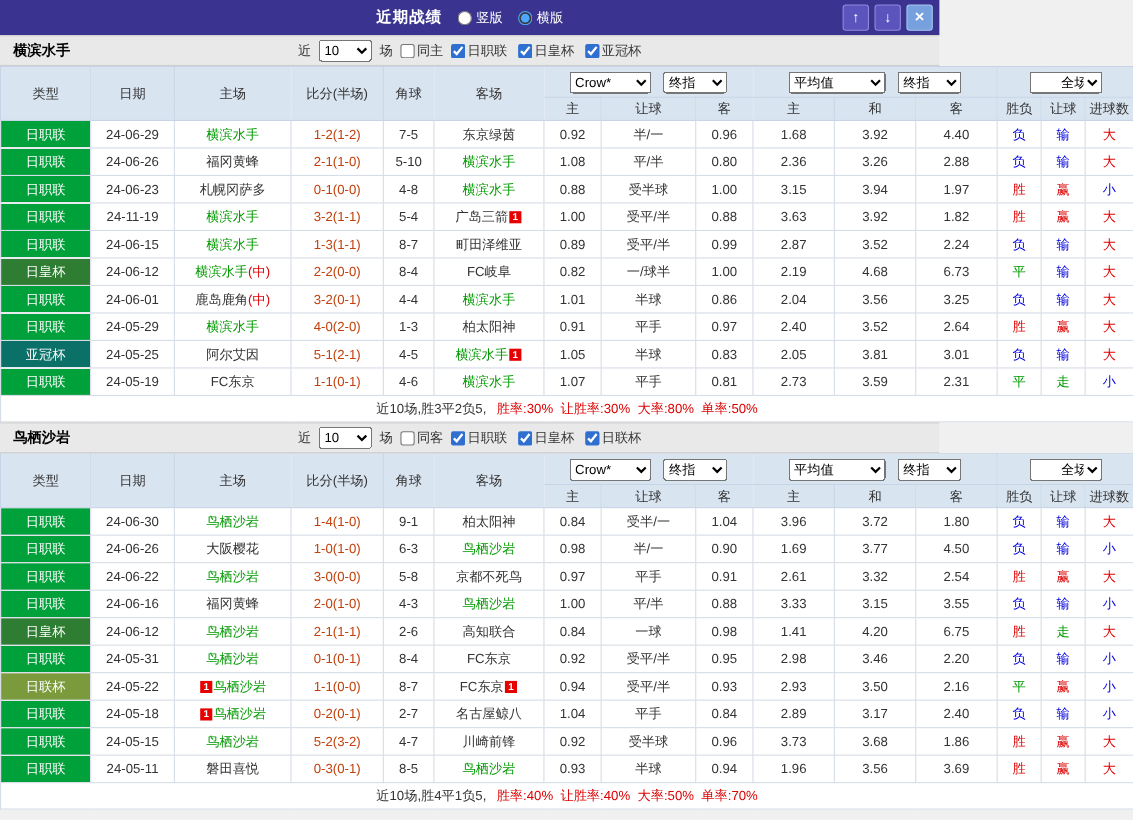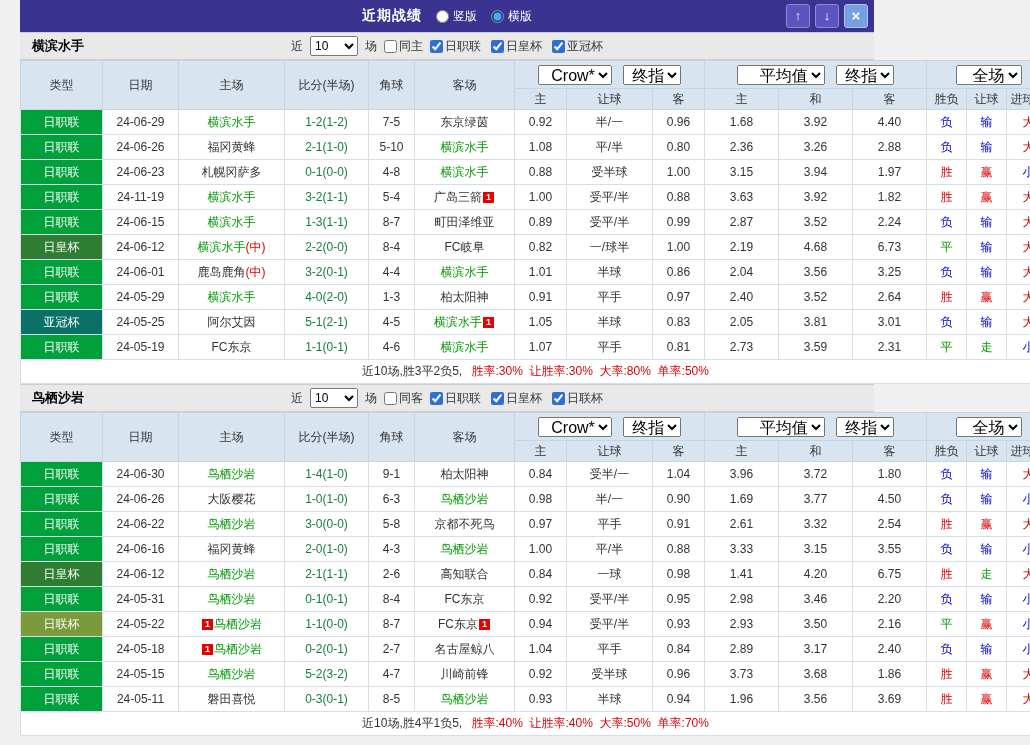--- a/index.html
+++ b/index.html
@@ -2,21 +2,21 @@
 <html><head>
 <meta charset="utf-8">
 <style>
   * { margin:0; padding:0; box-sizing:border-box; }
   html,body { background:#f0f0f0; }
   body {
     width:1030px; height:745px;
     font-family:"Liberation Sans","DejaVu Sans",sans-serif;
     font-size:12px; color:#333;
   }
-  .window { width:854px; background:#fff;margin-left:20px; }
+  .window { width:854px; background:#fff; }
 
   
   .titlebar {
     height:32px; background:#3a3490; color:#fff;
     display:flex; align-items:center; position:relative;
   }
   .titlebar-center { margin:0 auto; display:flex; align-items:center; gap:14px; }
   .title { font-weight:bold; font-size:14px; letter-spacing:1px; }
   .radio-label { display:flex; align-items:center; gap:4px; font-size:12px; cursor:pointer; }
   .radio-label input { width:13px; height:13px; accent-color:#4da6ff; }
@@ -42,29 +42,29 @@
   .league-checkboxes { display:flex; align-items:center; gap:10px; }
 
   
   table { width:1030px; border-collapse:collapse; table-layout:fixed; background:#fff; }
   th,td { border:1px solid #d6dde6; text-align:center; overflow:hidden; white-space:nowrap; }
   thead th { background:#d9e4f1; font-weight:normal; color:#333; border-color:#c6d4e5; }
   tr.head-top th { height:28px; }
   tr.head-sub th { height:21px; }
   tbody td { height:25px; }
   tfoot td { height:24px; }
-  .sel { font-size:16px; height:20px; margin:0 4px;text-align:right; }
-  .sel-book { width:74px; } .sel-time { width:58px; } .sel-avg { width:88px; } .sel-scope { width:66px; }
+  .sel { font-size:12px; height:20px; margin:0 4px; }
+  .sel-book { width:74px; } .sel-time { width:58px; } .sel-avg { width:88px; } .sel-scope { width:66px;padding-left:24px; }
 
   .col-type{width:82px} .col-date{width:76px} .col-home{width:106px} .col-score{width:84px}
   .col-corner{width:46px} .col-away{width:100px} .col-odds{width:52px} .col-hand{width:86px}
   .col-avg{width:74px} .col-res{width:40px} .col-goals{width:44px}
 
   .c-type { color:#fff; }
-  .c-score { color:#15803d; }
+  .c-score { color:#c2410c; }
   .focal { color:#009900; }
   .neutral { color:#dd0000; }
   .red-card {
     display:inline-block; background:#e60000; color:#fff;
     width:11px; height:11px; line-height:11px; font-size:9px; font-weight:bold;
     margin:0 1px; vertical-align:1px;
   }
   .sum-prefix { color:#333; }
   .sum-stats { color:#dd0000; margin-left:6px; white-space:pre; }
 </style>

